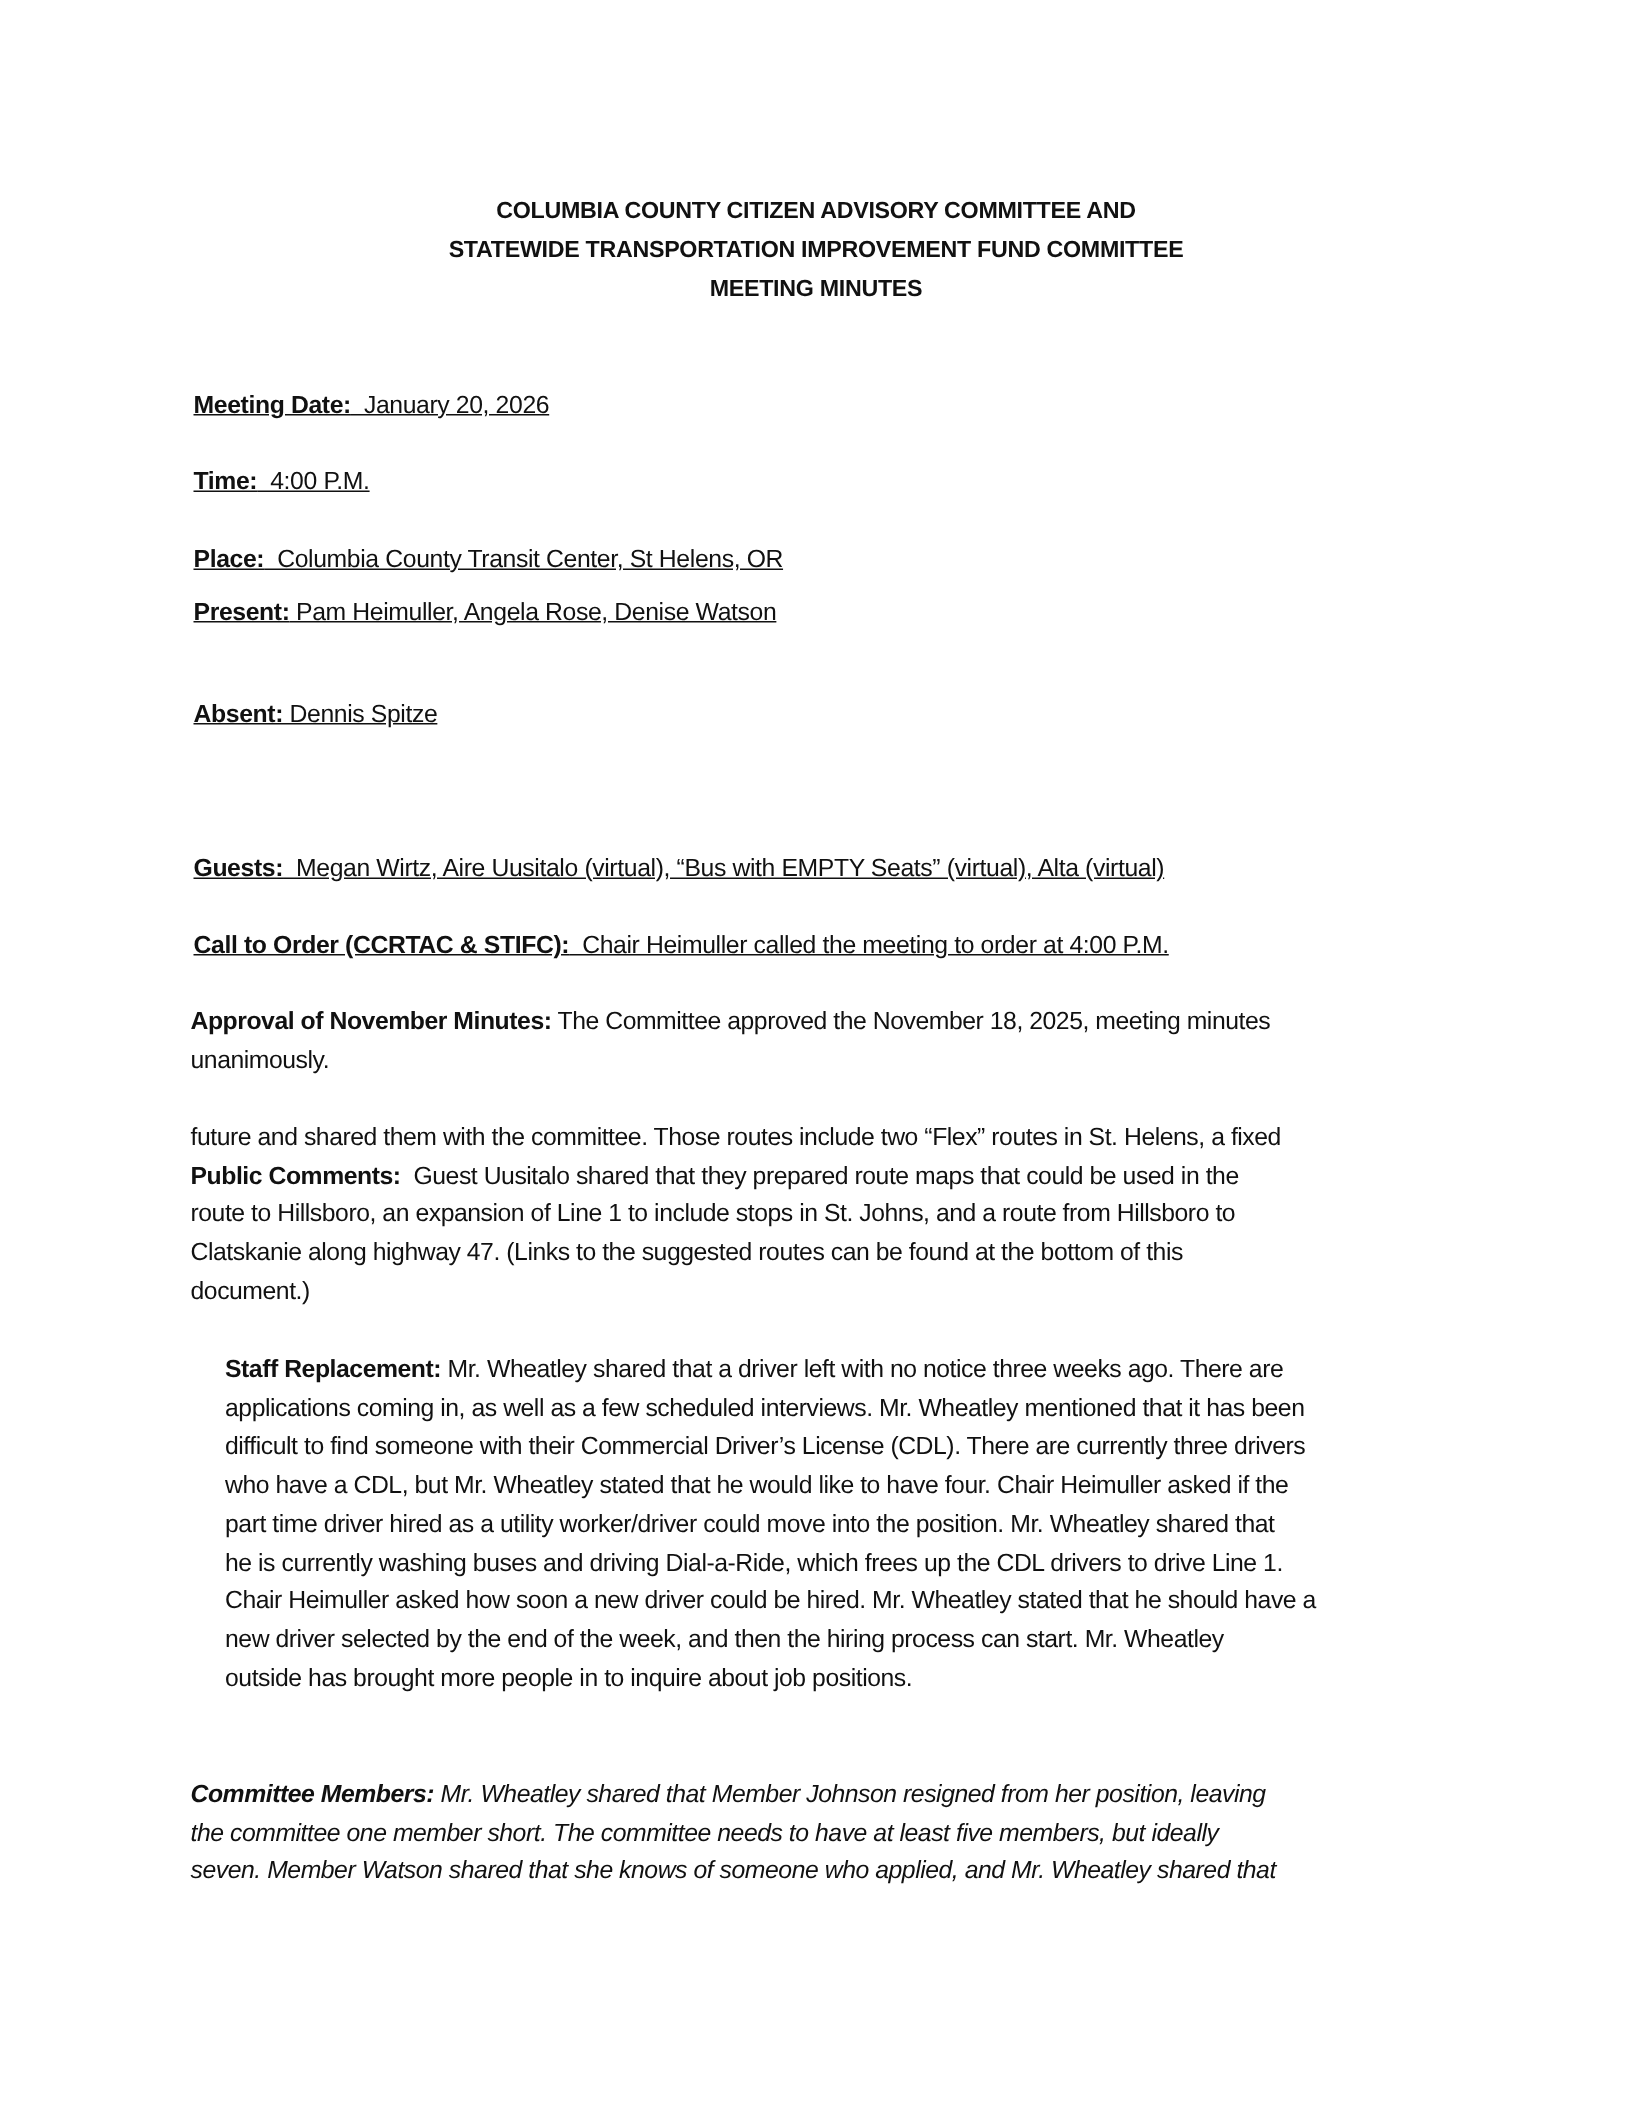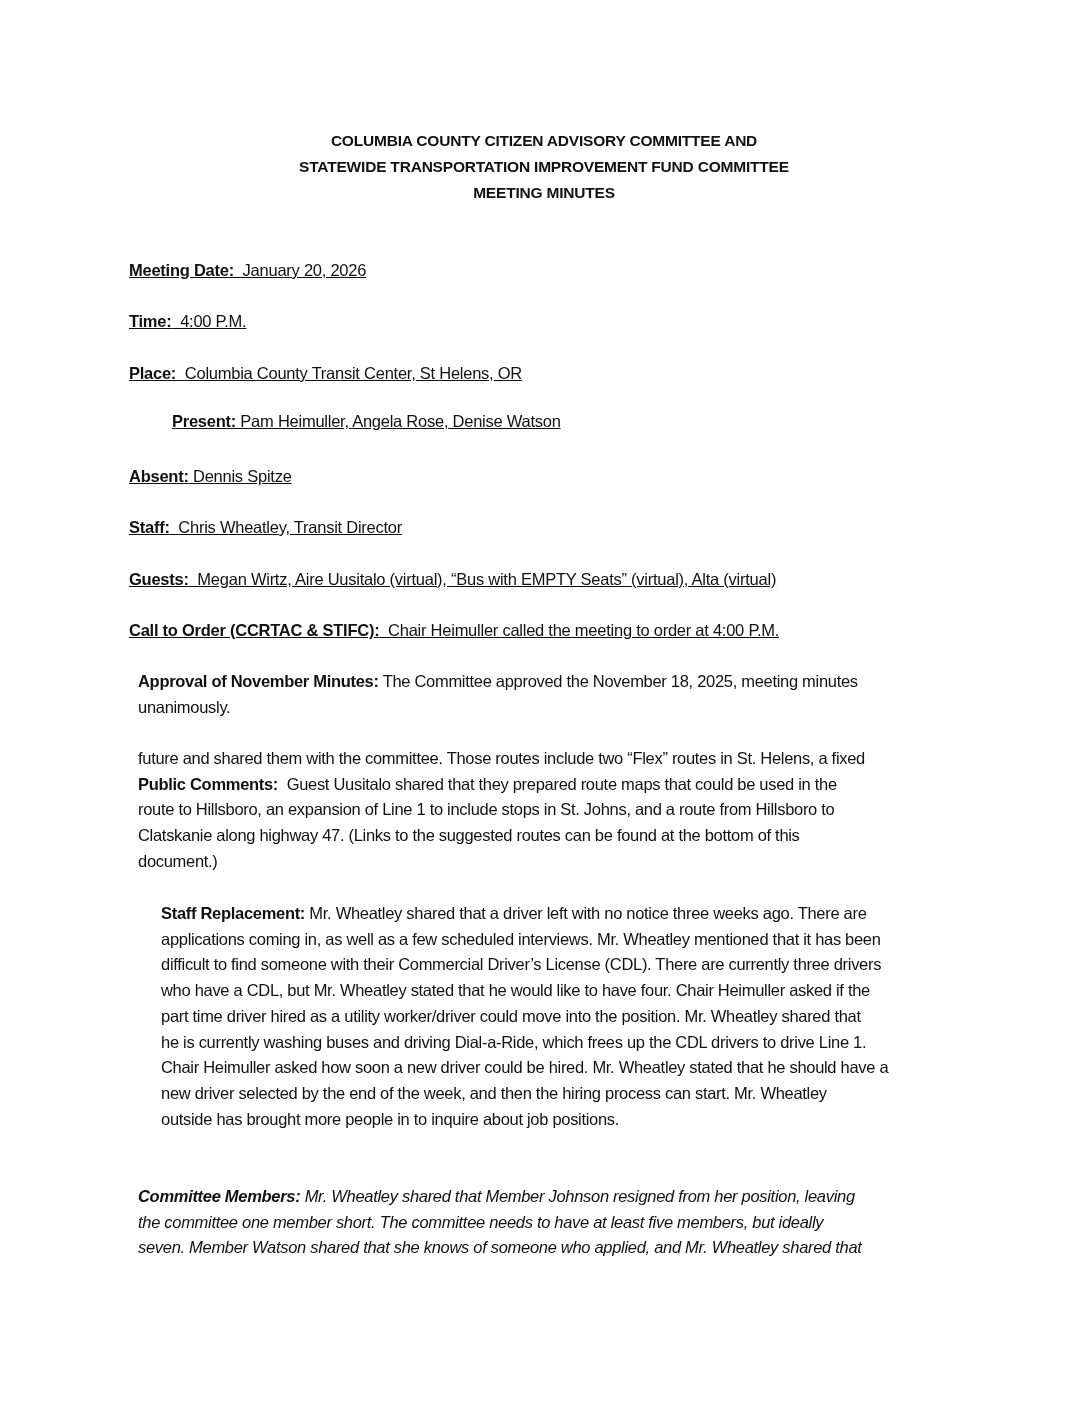--- a/index.html
+++ b/index.html
@@ -12,21 +12,21 @@
       position: absolute; left: 0; top: 128px; width: 1088px; text-align: center;
       font-weight: bold; font-size: 15.5px; line-height: 26px; letter-spacing: -0.2px;
     }
     .title-line { display: block; }
     .field {
       position: absolute; left: 129px; font-size: 16.5px; line-height: 26px;
       letter-spacing: -0.25px; white-space: nowrap; text-decoration: underline;
     }
     .label { font-weight: bold; }
     .para {
-      position: absolute; left: 138px; width: 840px; font-size: 16.5px;
+      position: absolute; left: 127px; width: 840px; font-size: 16.5px;
       line-height: 25.7px; letter-spacing: -0.3px;
     }
     .line { display: block; white-space: nowrap; }
   </style>
 </head>
 <body>
 
 <div class="page">
 
   <div class="title-block">
@@ -40,31 +40,28 @@
   </div>
 
   <div class="field" style="top:308px;">
     <span class="label">Time:</span><span style="white-space:pre">  4:00 P.M.</span>
   </div>
 
   <div class="field" style="top:360px;">
     <span class="label">Place:</span><span style="white-space:pre">  Columbia County Transit Center, St Helens, OR</span>
   </div>
 
-  <div class="field" style="top:408px;margin-left:43px;">
+  <div class="field" style="top:395px;">
     <span class="label">Present:</span><span style="white-space:pre"> Pam Heimuller, Angela Rose, Denise Watson</span>
   </div>
 
   <div class="field" style="top:463px;">
     <span class="label">Absent:</span><span style="white-space:pre"> Dennis Spitze</span>
   </div>
 
-  <div class="field" style="top:514px;">
-    <span class="label">Staff:</span><span style="white-space:pre">  Chris Wheatley, Transit Director</span>
-  </div>
 
   <div class="field" style="top:566px;">
     <span class="label">Guests:</span><span style="white-space:pre">  Megan Wirtz, Aire Uusitalo (virtual), “Bus with EMPTY Seats” (virtual), Alta (virtual)</span>
   </div>
 
   <div class="field" style="top:617px;">
     <span class="label">Call to Order (CCRTAC &amp; STIFC):</span><span style="white-space:pre">  Chair Heimuller called the meeting to order at 4:00 P.M.</span>
   </div>
 
   <div class="para" style="top:669px;">

